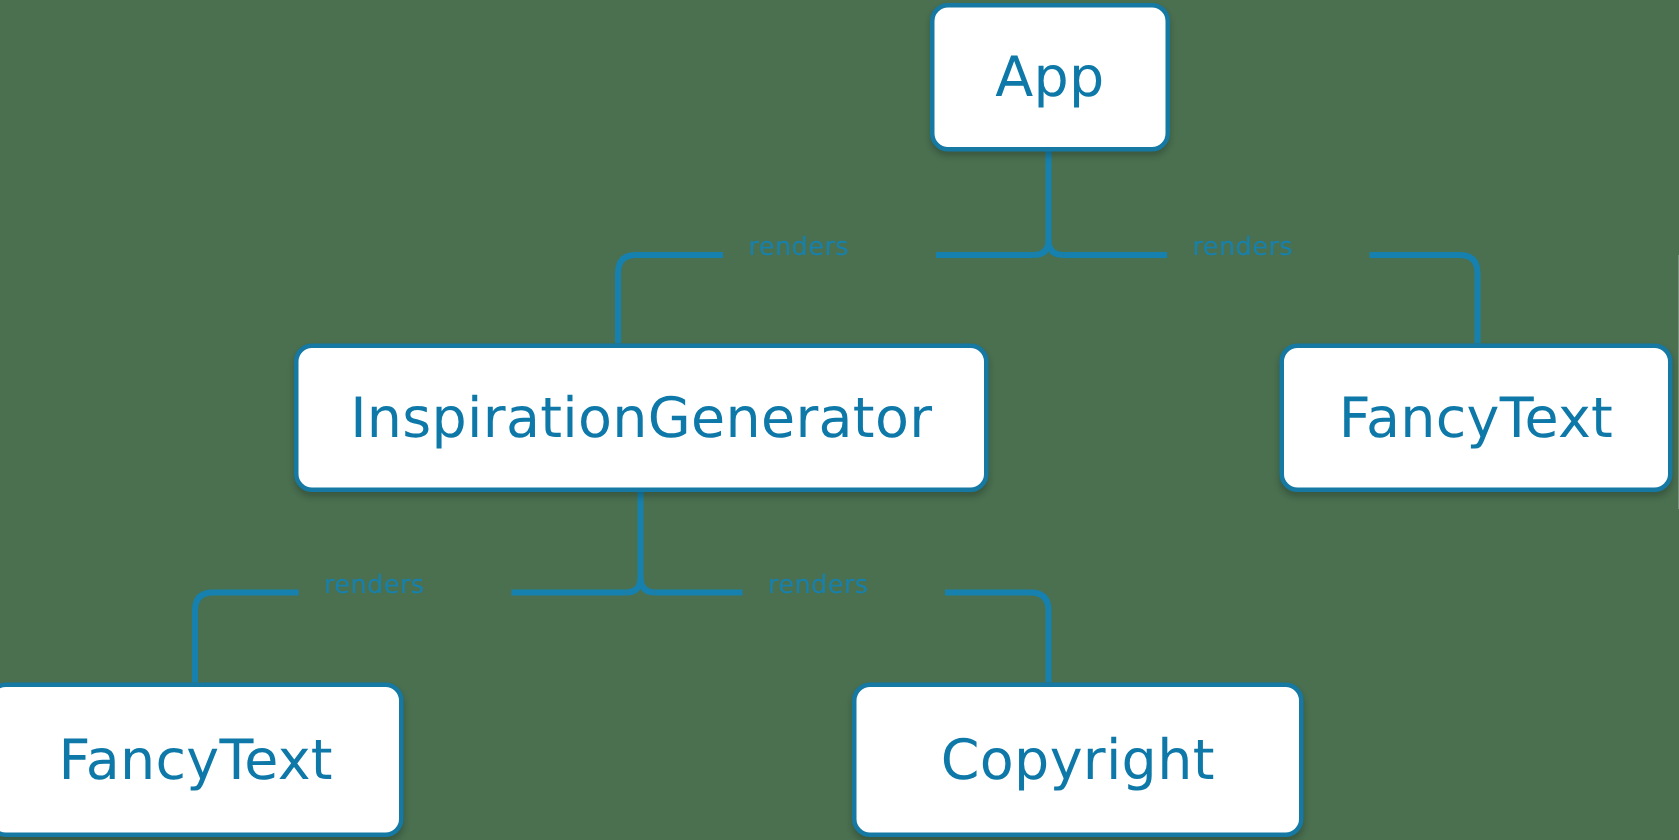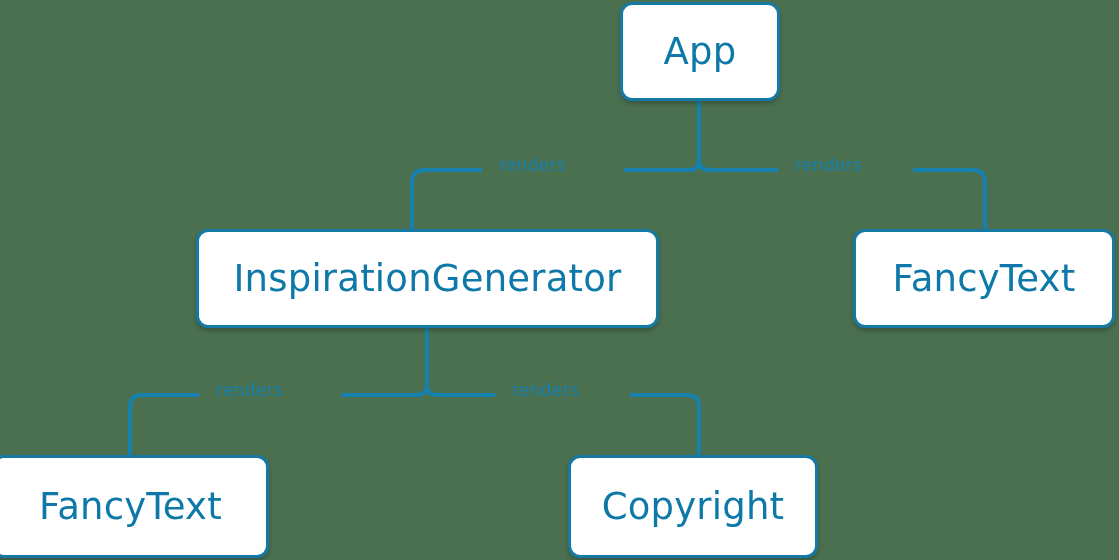--- a/index.html
+++ b/index.html
@@ -102,17 +102,17 @@
   </div>
 
   <div class="node" style="left:853px; top:229px; width:262px; height:99px;">
     <span class="node-label">FancyText</span>
   </div>
 
   <div class="node" style="left:-8px; top:455px; width:277px; height:103px;">
     <span class="node-label">FancyText</span>
   </div>
 
-  <div class="node" style="left:568px; top:455px; width:250px; height:103px;">
+  <div class="node" style="left:568px; top:455px; width:301px; height:103px;">
     <span class="node-label">Copyright</span>
   </div>
 
 </div>
 
 </body></html>

